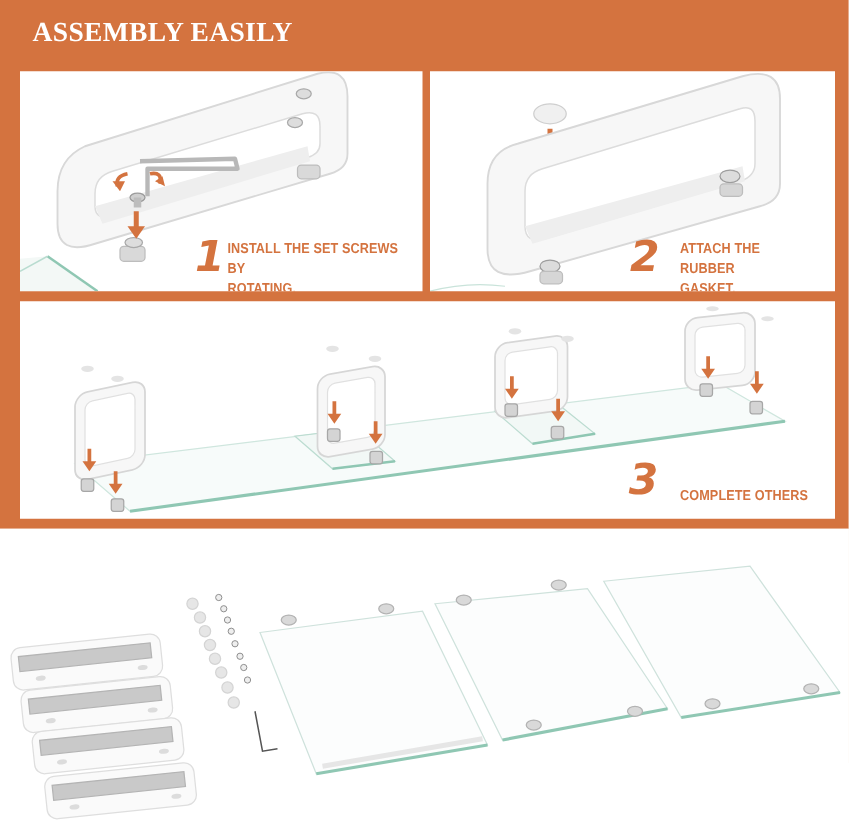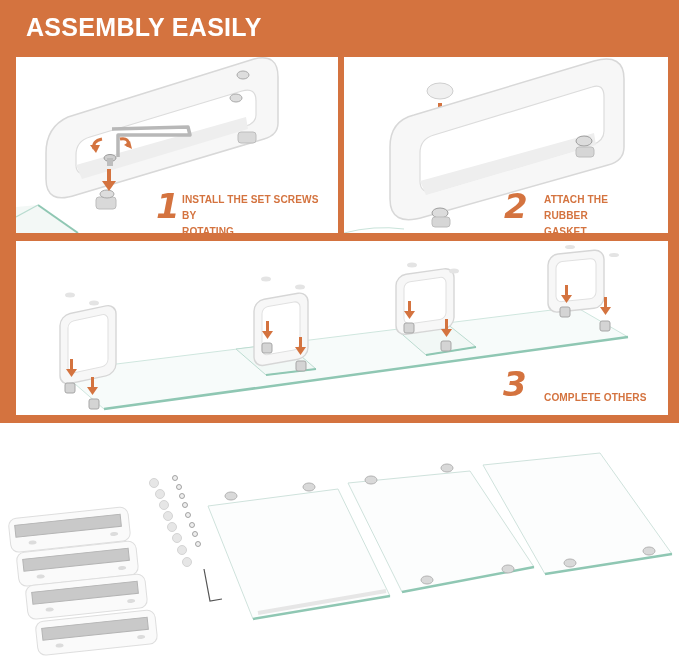--- a/index.html
+++ b/index.html
@@ -5,22 +5,22 @@
   * { box-sizing: border-box; margin: 0; padding: 0; }
   html, body { width: 679px; height: 665px; background: #ffffff; overflow: hidden; }
   body { position: relative; font-family: "Liberation Sans", sans-serif; }
 
   .orange-band {
     position: absolute; left: 0; top: 0; width: 679px; height: 423px;
     background: #d4733f;
   }
   .headline {
     position: absolute; left: 26px; top: 13px;
-    color: #ffffff; font-family: Liberation Sans, sans-serif;
-    font-weight: bold; font-size: 25px; letter-spacing: 0.3px;
+    color: #ffffff; font-family: Liberation Serif, serif;
+    font-weight: bold; font-size: 22px; letter-spacing: 0.3px;
   }
   .panel {
     position: absolute; background: #ffffff; overflow: hidden;
   }
   .panel svg { position: absolute; left: 0; top: 0; }
 
   .step-num {
     position: absolute; color: #d4733f;
     font-family: "DejaVu Sans", sans-serif; font-weight: bold; font-style: italic;
     font-size: 34px; line-height: 34px;

